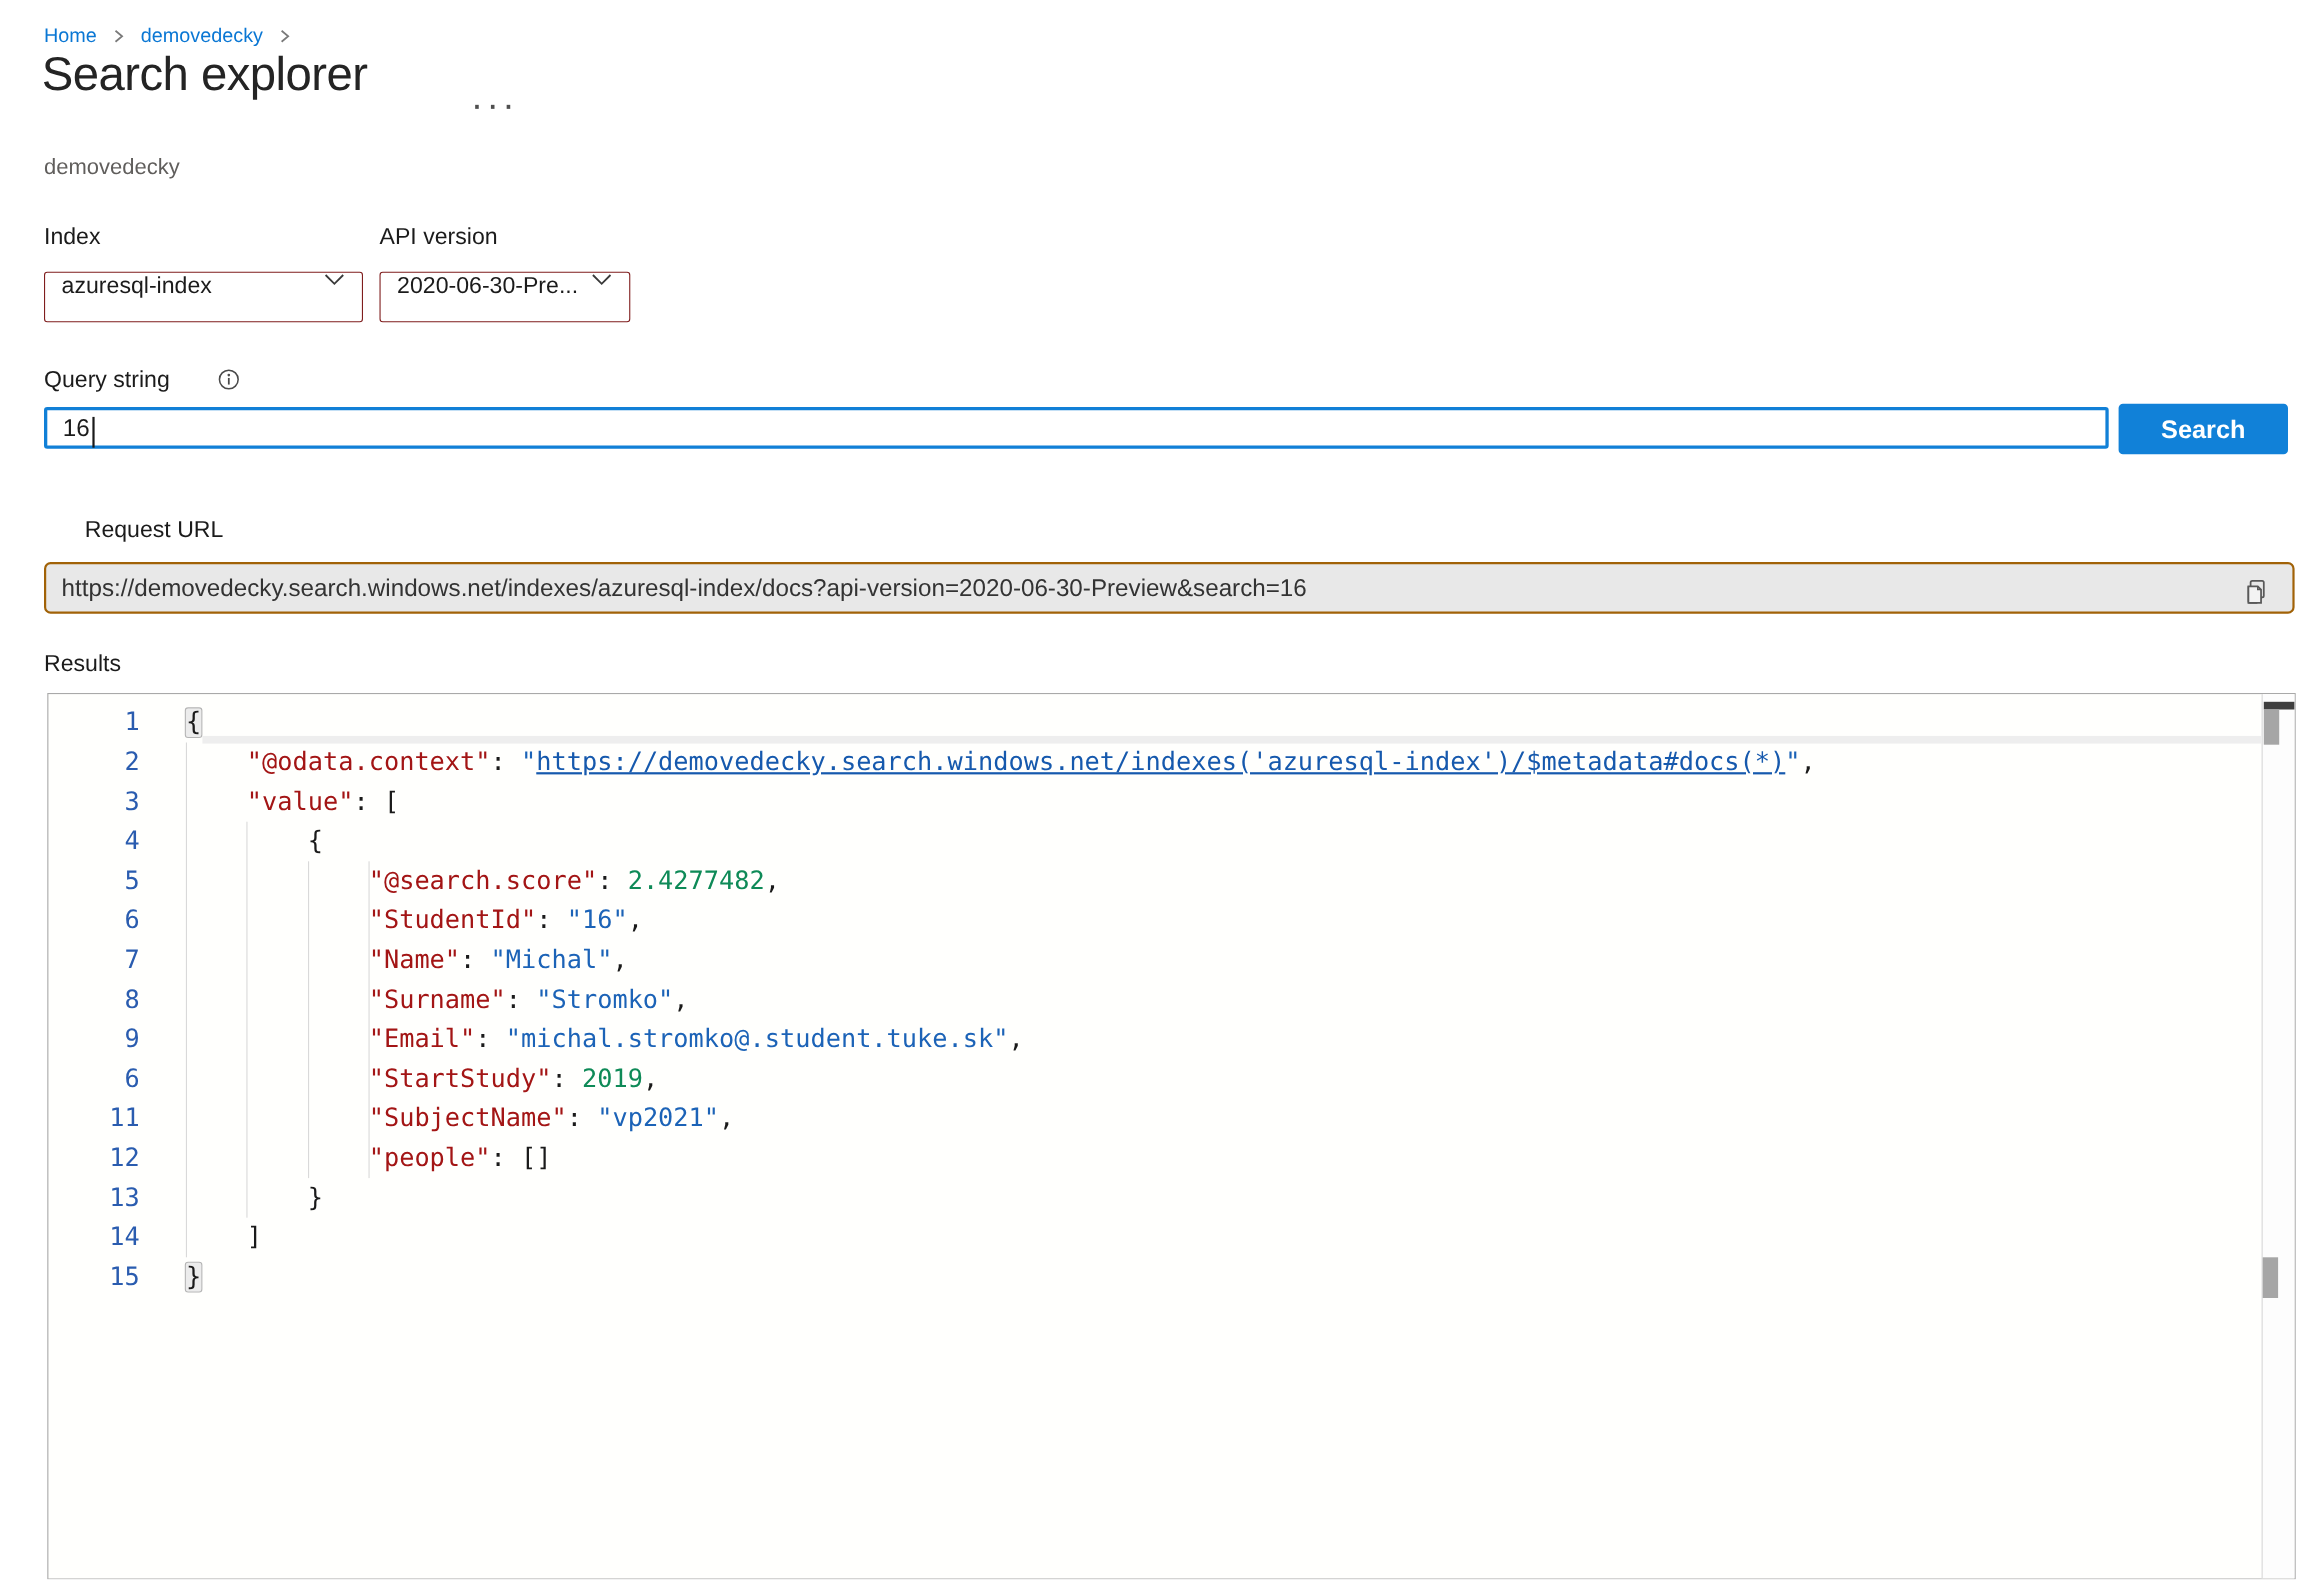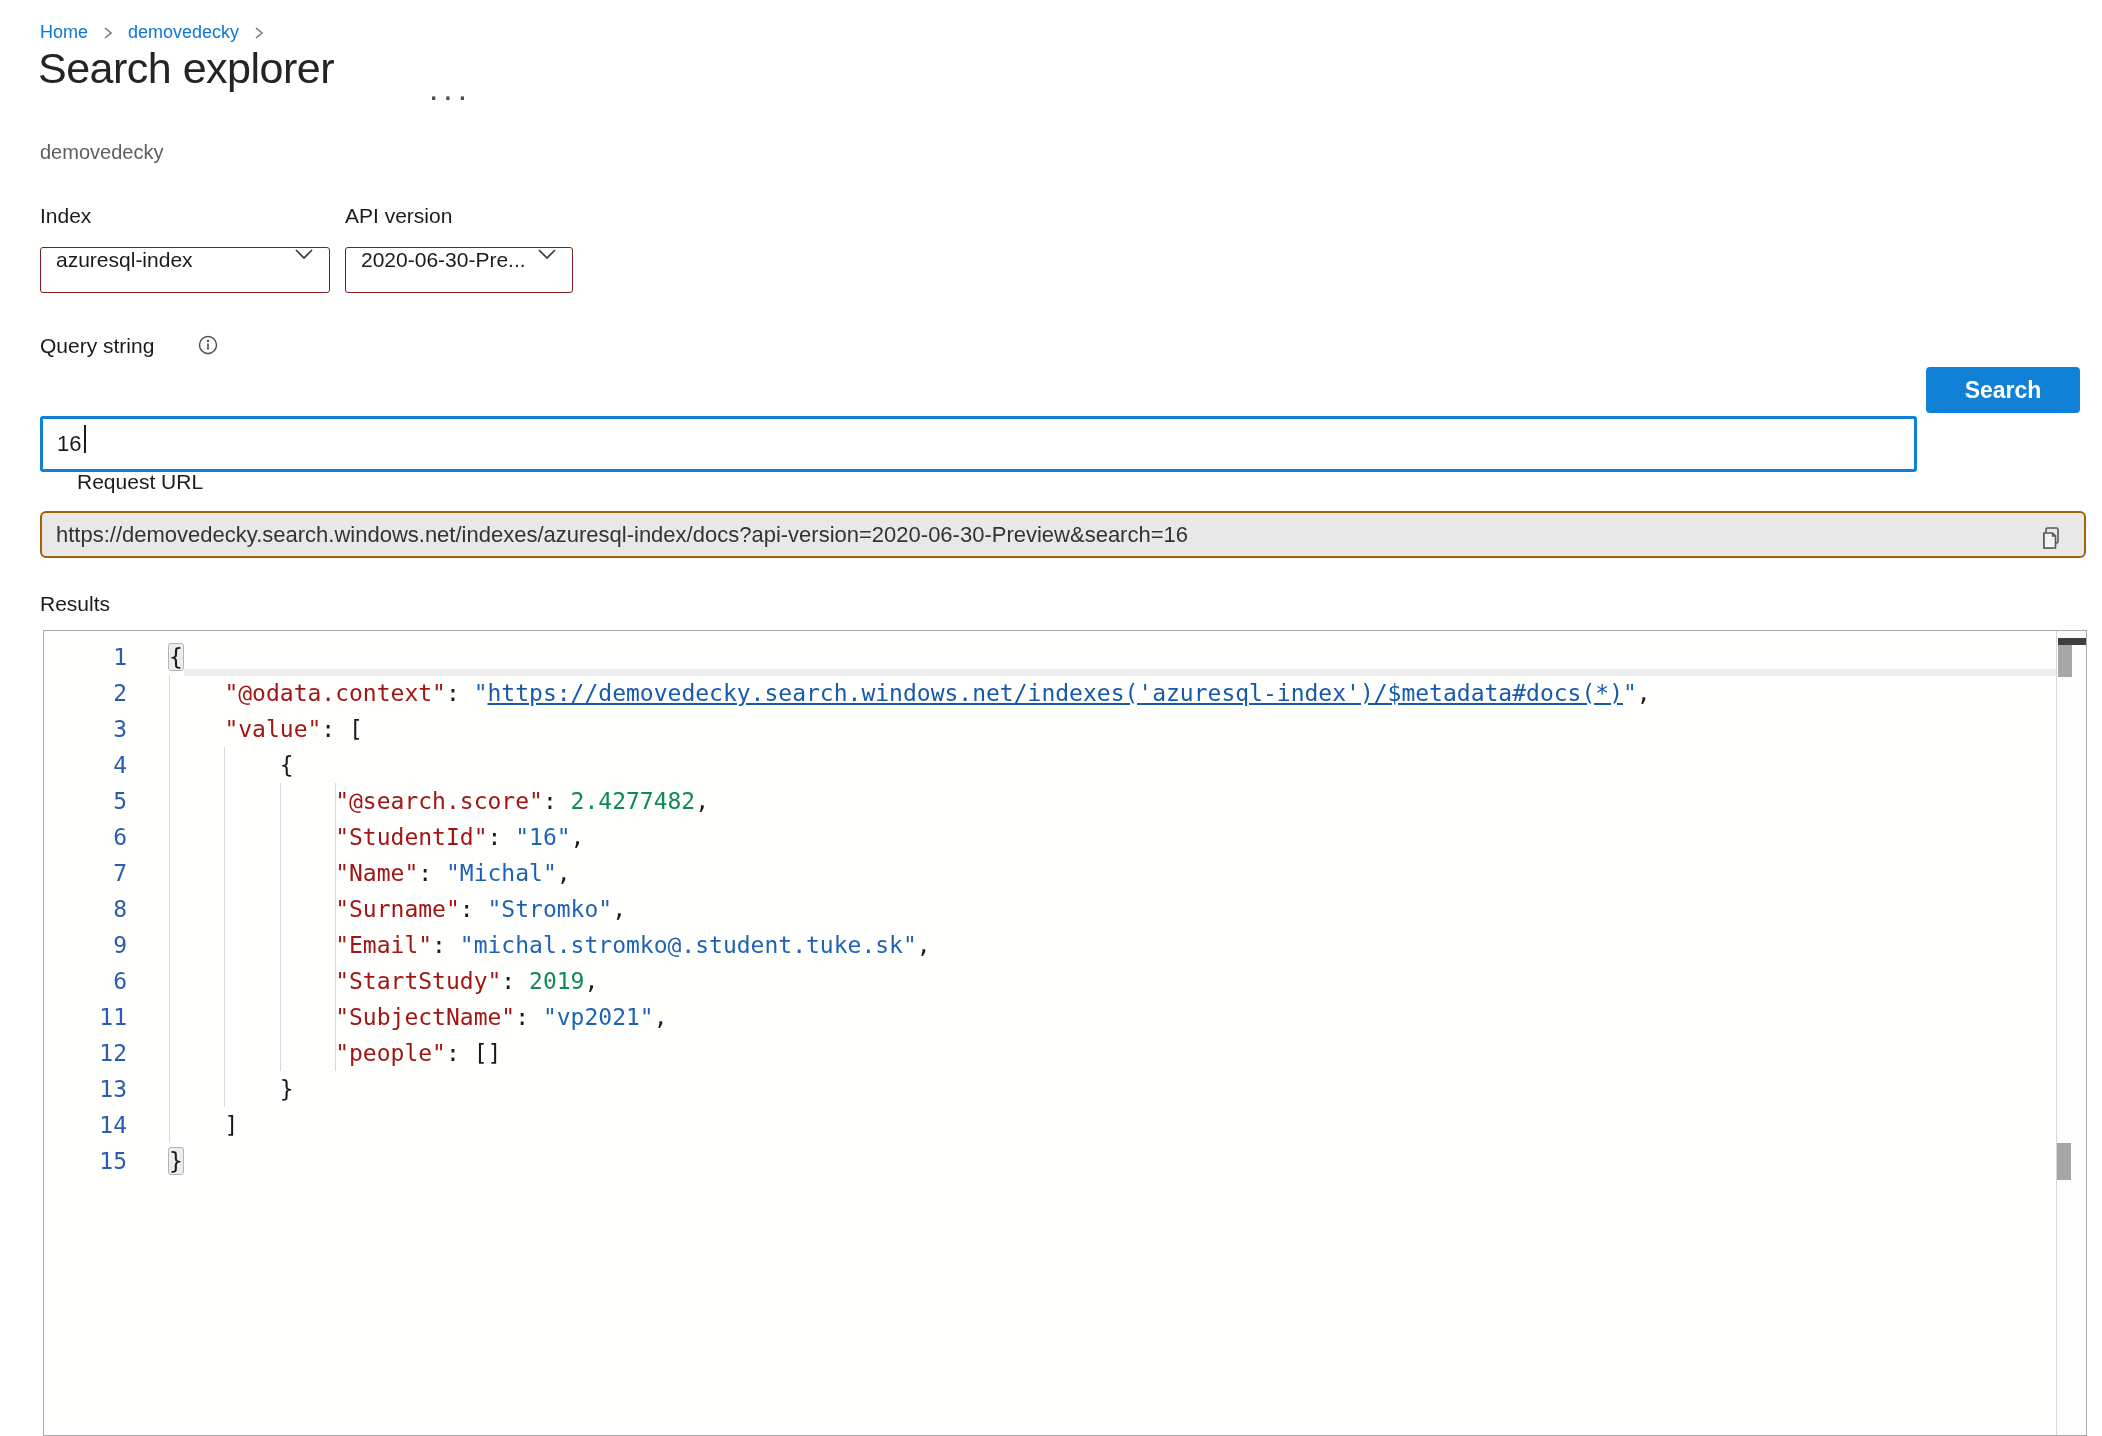--- a/index.html
+++ b/index.html
@@ -26,21 +26,21 @@
   .lbl-requrl { left:40px; top:470px;margin-left:37px; }
   .lbl-results { left:40px; top:592px; }
   .info-icon { position:absolute; left:198px; top:335px; width:20px; height:20px; cursor:pointer; }
   
   .dropdown { position:absolute; top:247px; height:46px; border:1px solid #7f1d1d; border-radius:3px; background:#fff;
               display:flex; align-items:flex-start; justify-content:space-between; padding:0 15px; font-size:21px; color:#1b1b1b; cursor:pointer; }
   .dd-index { left:40px; width:290px; }
   .dd-api { left:345px; width:228px; }
   .dd-chev { width:20px; height:12px; flex:none; margin-left:10px; }
   
-  .query-wrap { position:absolute; left:40px; top:370px; width:1877px; height:56px;margin-top:46px; }
+  .query-wrap { position:absolute; left:40px; top:370px; width:1877px; height:38px; }
   .query-input { width:100%; height:100%; border:3px solid #1180d7; border-radius:3px; font-size:22px; color:#1b1b1b;
                  padding:0 14px; font-family:"Liberation Sans", sans-serif; outline:none; background:#fff; }
   .caret { position:absolute; left:44px; top:9px; width:2px; height:28px; background:#1a1a1a; }
   .search-btn { position:absolute; left:1926px; top:367px; width:154px; height:46px; background:#1181d8; color:#ffffff;
                 font-size:23px; font-weight:600; border:none; border-radius:4px; cursor:pointer; font-family:inherit; }
   
   .url-bar { position:absolute; left:40px; top:511px; width:2046px; height:47px; background:#e8e8e8;
              border:2px solid #a16207; border-radius:6px; display:flex; align-items:center; padding:0 14px;
              font-size:22px; color:#333; overflow:hidden; white-space:nowrap; }
   .url-text { flex:1; overflow:hidden; white-space:nowrap; }

